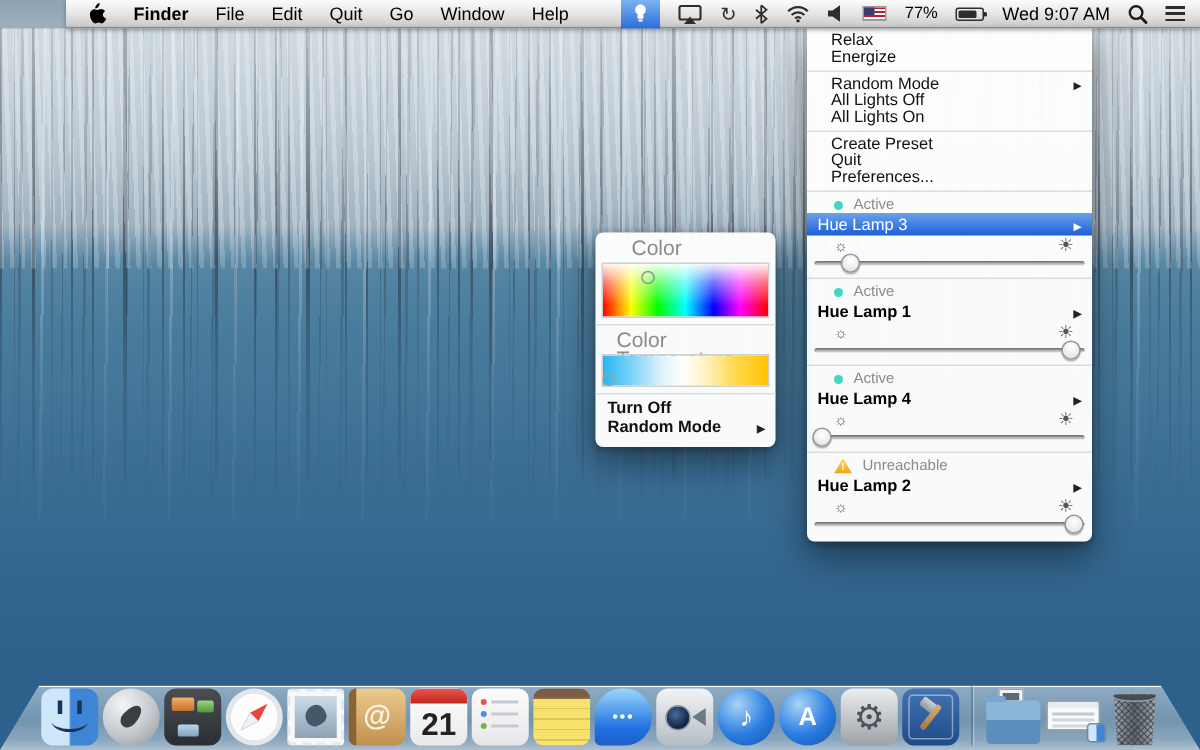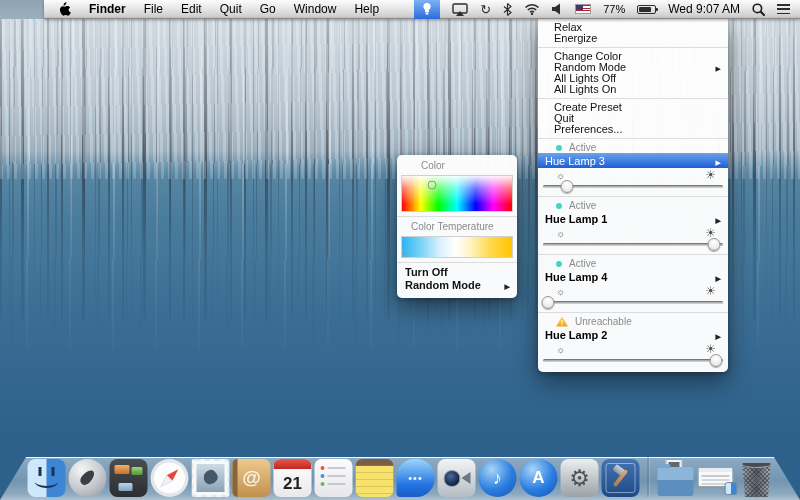--- a/index.html
+++ b/index.html
@@ -76,21 +76,21 @@
   .sun-bright::before{content:"☀";font-size:12px;}
   .lamp-slider{height:14px;position:relative;margin:0 3px;}
   .track{position:absolute;left:2px;right:2px;top:6px;height:3px;border-radius:2px;
     background:linear-gradient(180deg,#8e8e8e,#dadada);box-shadow:inset 0 1px 1px rgba(0,0,0,.25);}
   .knob{position:absolute;top:1px;width:13px;height:13px;border-radius:50%;transform:translateX(-50%);
     background:radial-gradient(circle at 50% 32%,#ffffff,#ececec 60%,#cccccc);
     border:1px solid #979797;box-shadow:0 1px 1px rgba(0,0,0,.3);}
 
   
   .submenu{top:155px;left:397px;width:120px;padding:4px 0 6px 0;border-radius:5px;}
-  .sub-label{font-size:10px;color:#8b8b8b;height:13px;line-height:13px;padding-left:24px;}
+  .sub-label{font-size:14px;color:#8b8b8b;height:13px;line-height:13px;padding-left:24px;}
   .sub-label.temp{padding-left:14px;}
   .color-field{margin:3px 4px 4px 4px;height:37px;position:relative;border:1px solid #d0d0d0;
     background:
       linear-gradient(180deg, rgba(255,255,255,.95), rgba(255,255,255,.45) 35%, rgba(255,255,255,0) 80%),
       linear-gradient(90deg,#f00 0%,#ff0 17%,#0f0 33%,#0ff 50%,#00f 67%,#f0f 83%,#f00 100%);}
   .sel-ring{position:absolute;width:9px;height:9px;border:1.5px solid rgba(140,140,140,.95);
     border-radius:50%;transform:translate(-50%,-50%);}
   .temp-bar{margin:3px 4px 4px 4px;height:22px;position:relative;border:1px solid #d0d0d0;
     background:linear-gradient(90deg,#29b6f2 0%,#7fd4f7 18%,#dbf2fb 35%,#ffffff 48%,#fff3c4 62%,#ffd94d 80%,#ffc400 100%);}
   .sel-ring.sel-temp{border-color:rgba(160,160,160,.9);top:80%;}
@@ -133,21 +133,21 @@
   .ic-mail::after{content:"";position:absolute;left:10px;top:9px;width:14px;height:14px;background:#44576b;
     border-radius:58% 42% 60% 40%/55% 60% 40% 45%;transform:rotate(-15deg);}
 
   .ic-contacts{border-radius:7px;background:linear-gradient(180deg,#ecca8c,#c2904e);display:flex;align-items:center;justify-content:center;}
   .ic-contacts::before{content:"";position:absolute;left:0;top:0;bottom:0;width:5px;background:#8a6434;border-radius:7px 0 0 7px;}
   .ic-contacts::after{content:"@";font-size:19px;font-weight:bold;color:rgba(255,255,250,.85);}
 
   .ic-cal{border-radius:7px;background:linear-gradient(180deg,#ffffff,#e9e9ec);overflow:hidden;
     display:flex;align-items:flex-end;justify-content:center;}
   .ic-cal::before{content:"";position:absolute;left:0;right:0;top:0;height:10px;background:linear-gradient(180deg,#e8564c,#c0281f);}
-  .cal-day{font-size:17px;font-weight:bold;color:#222;line-height:26px;text-align:center;}
+  .cal-day{font-size:21px;font-weight:bold;color:#222;line-height:26px;text-align:center;}
 
   .ic-rem{border-radius:7px;background:linear-gradient(180deg,#fcfcfd,#e7e7ea);}
   .ic-rem::before{content:"";position:absolute;left:13px;top:8px;width:18px;height:2px;background:#c6c9cd;
     box-shadow:0 8px 0 #c6c9cd, 0 16px 0 #c6c9cd;}
   .ic-rem::after{content:"";position:absolute;left:6px;top:7px;width:4px;height:4px;border-radius:50%;background:#e2574d;
     box-shadow:0 8px 0 #4d8fdd, 0 16px 0 #76b44a;}
 
   .ic-notes{border-radius:7px;overflow:hidden;background:
     repeating-linear-gradient(180deg, transparent 0 6px, rgba(170,140,60,.35) 6px 7px),
     linear-gradient(180deg,#7c5c42 0 19%,#f7e36b 19%);}
@@ -269,21 +269,20 @@
         </svg>
     </span>
     <span class="mbi notif"></span>
   </div>
 </div>
 
 <div class="menu hue-menu">
   <div class="mi">Relax</div>
   <div class="mi">Energize</div>
   <div class="sep"></div>
-  <div class="mi">Change Color</div>
   <div class="mi">
     <span>Random Mode</span>
     <span class="arrow"></span>
   </div>
   <div class="mi">All Lights Off</div>
   <div class="mi">All Lights On</div>
   <div class="sep"></div>
   <div class="mi">Create Preset</div>
   <div class="mi">Quit</div>
   <div class="mi">Preferences...</div>

